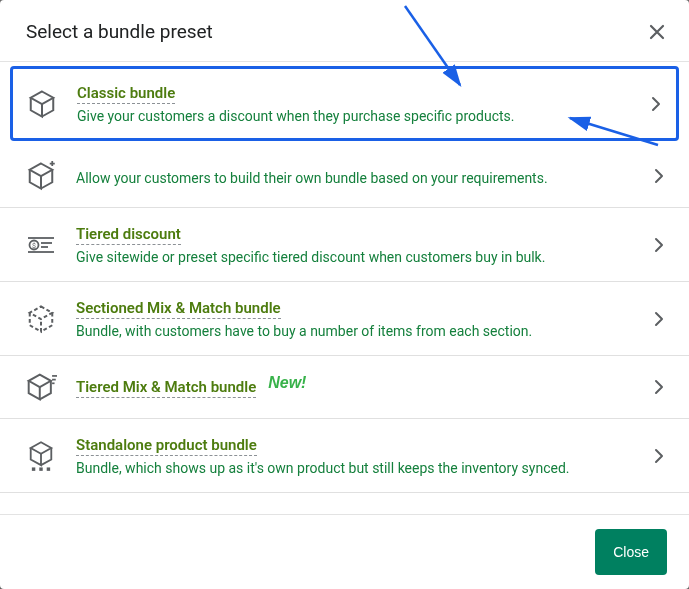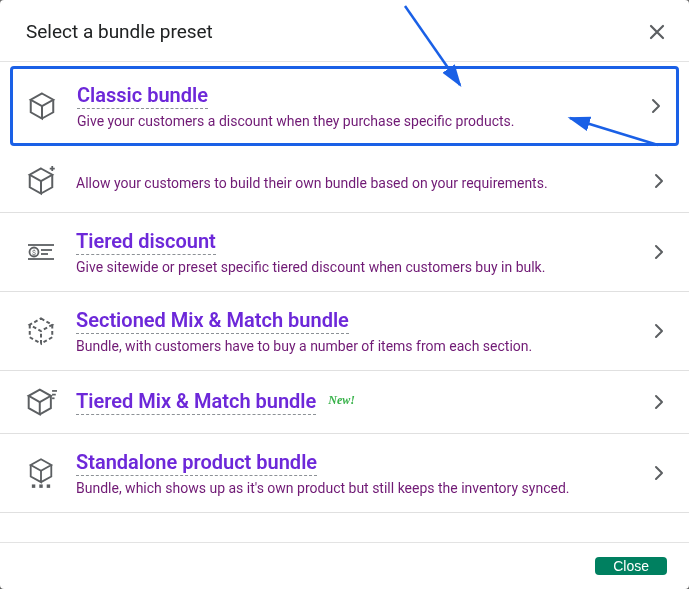--- a/index.html
+++ b/index.html
@@ -62,57 +62,57 @@
   .row .icon-col {
     width: 34px;
     display: flex;
     justify-content: center;
     color: #5c5f62;
   }
   .row .text-col {
     flex: 1 1 auto;
   }
   .row .title-line {
-    font-size: 20px;
+    font-size: 15px;
     font-weight: 600;
-    color: #6d28d9;
+    color: #4d7c0f;
     display: inline-block;
     border-bottom: 1px dashed #8c9196;
     padding-bottom: 1px;
   }
   .row .desc-line {
     font-size: 14px;
-    color: #701a75;
+    color: #15803d;
     margin-top: 4px;
   }
   .row .chev-col {
     color: #5c5f62;
   }
   .new-tag {
-    font-family: Liberation Serif, serif;
+    font-family: Liberation Sans, sans-serif;
     color: #38b24a;
     font-weight: bold;
-    font-size: 12px;
+    font-size: 16px;
     font-style: italic;
     margin-left: 8px;
     position: relative;
     top: -4px;
   }
   .modal-footer {
     display: flex;
     justify-content: flex-end;
     padding: 14px 22px 14px 22px;
     border-top: 1px solid #e3e3e3;
   }
   .btn-primary {
     background: #008060;
     color: #fff;
     border: none;
     border-radius: 4px;
-    padding: 1px 18px;
+    padding: 15px 18px;
     font-size: 14px;
     cursor: pointer;
   }
   svg { display: block; }
 
   
   .arrows {
     position: absolute;
     inset: 0;
     pointer-events: none;

